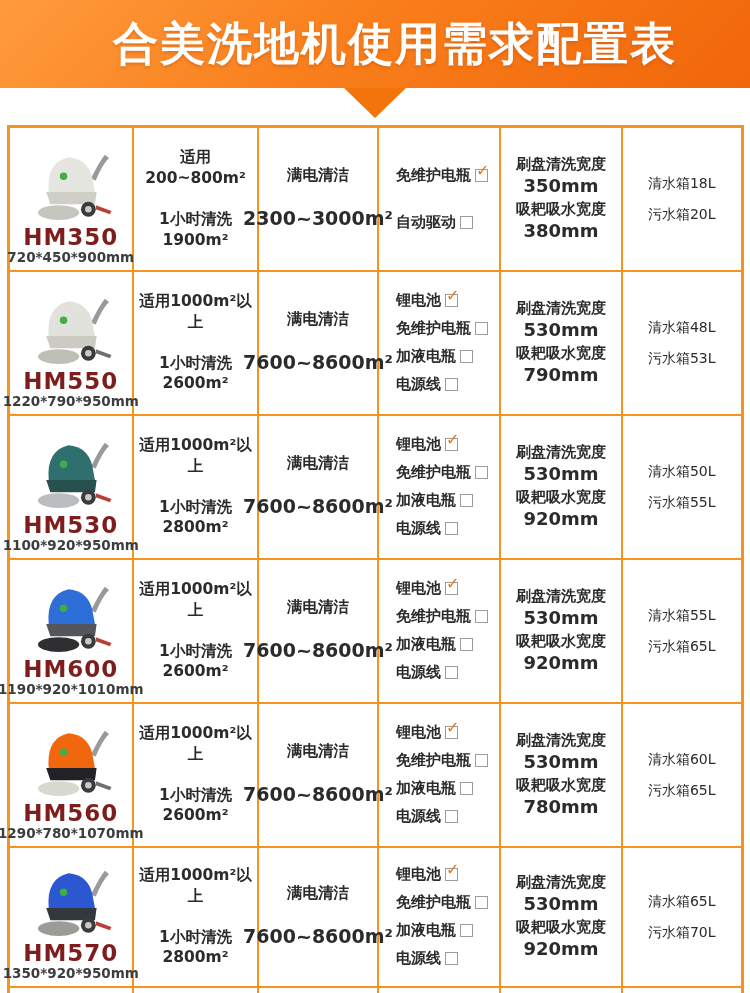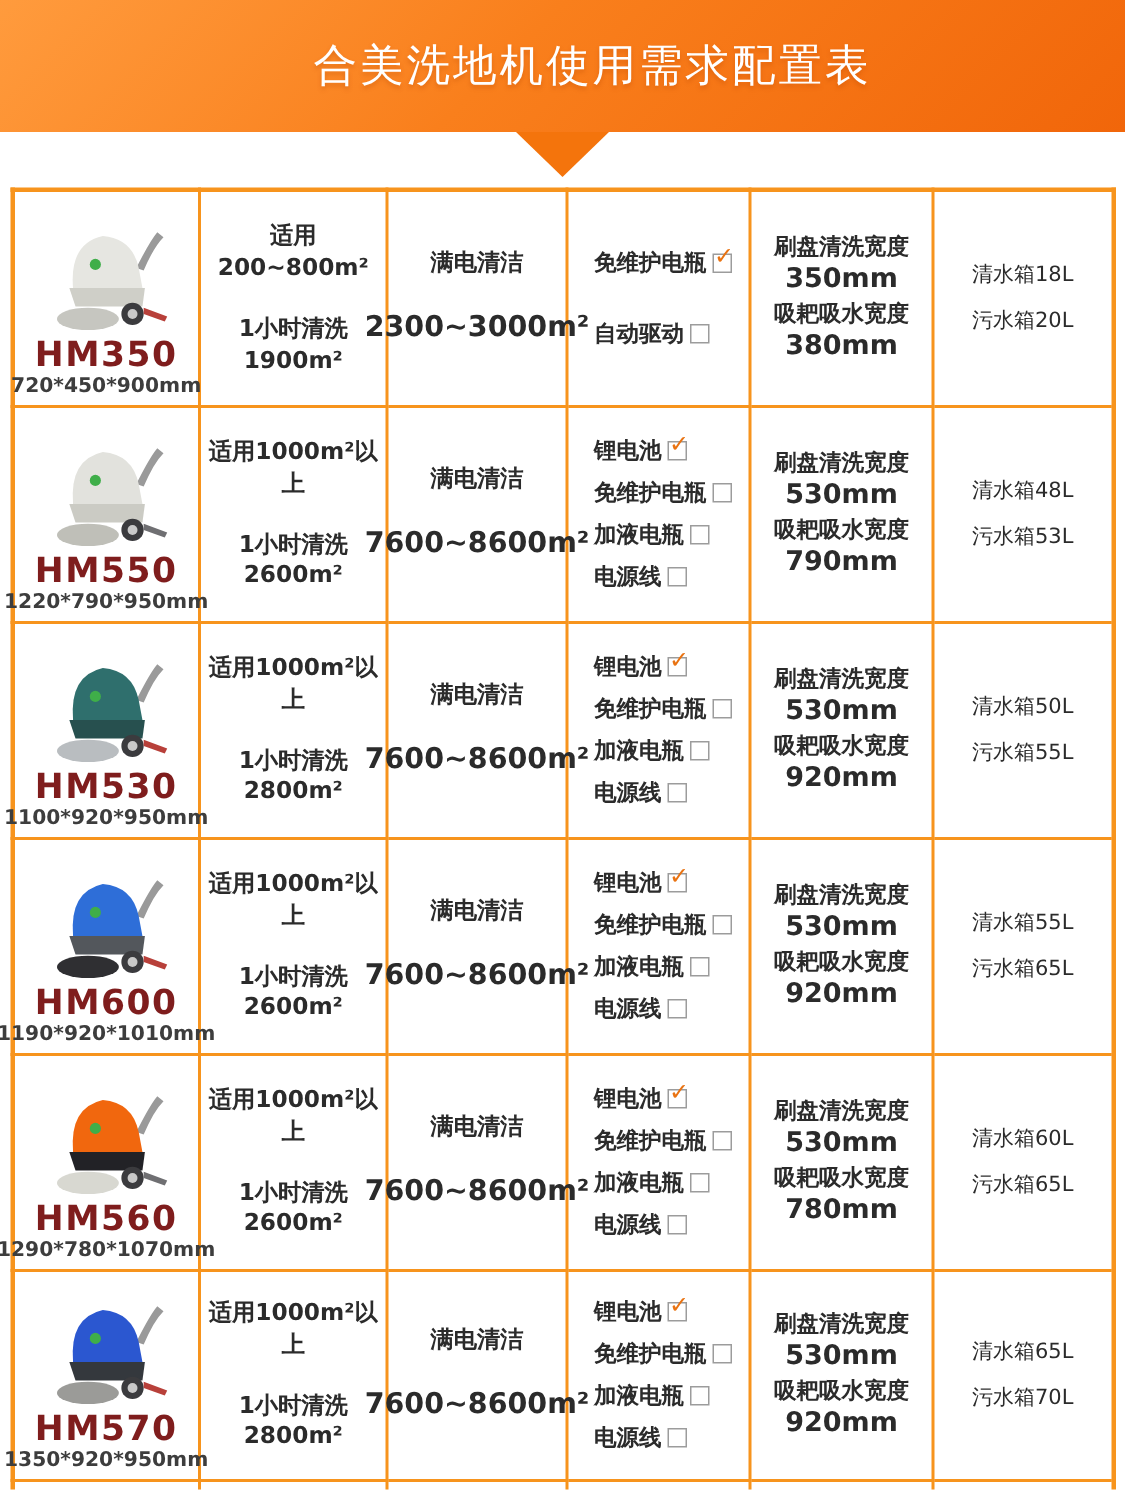--- a/index.html
+++ b/index.html
@@ -6,21 +6,21 @@
   html,body { width:750px; background:#ffffff; overflow:hidden; }
   body { height:993px; font-family:"DejaVu Sans","Liberation Sans",sans-serif; color:#2b2b2b; }
 
   
   .banner {
     width:750px; height:88px;
     background:linear-gradient(135deg,#ff9b3d 0%,#f97f1c 45%,#f1660a 100%);
     display:flex; align-items:center; justify-content:center;
   }
   .banner-title {
-    color:#ffffff; font-size:29px; font-weight:normal; letter-spacing:2px;
+    color:#ffffff; font-size:45px; font-weight:bold; letter-spacing:2px;
     text-shadow:0 2px 3px rgba(180,70,0,.35);
     margin-left:40px;
   }
   .pointer {
     width:0; height:0; margin:0 auto;
     border-left:31px solid transparent; border-right:31px solid transparent;
     border-top:30px solid #f4740c;
   }
 
   

